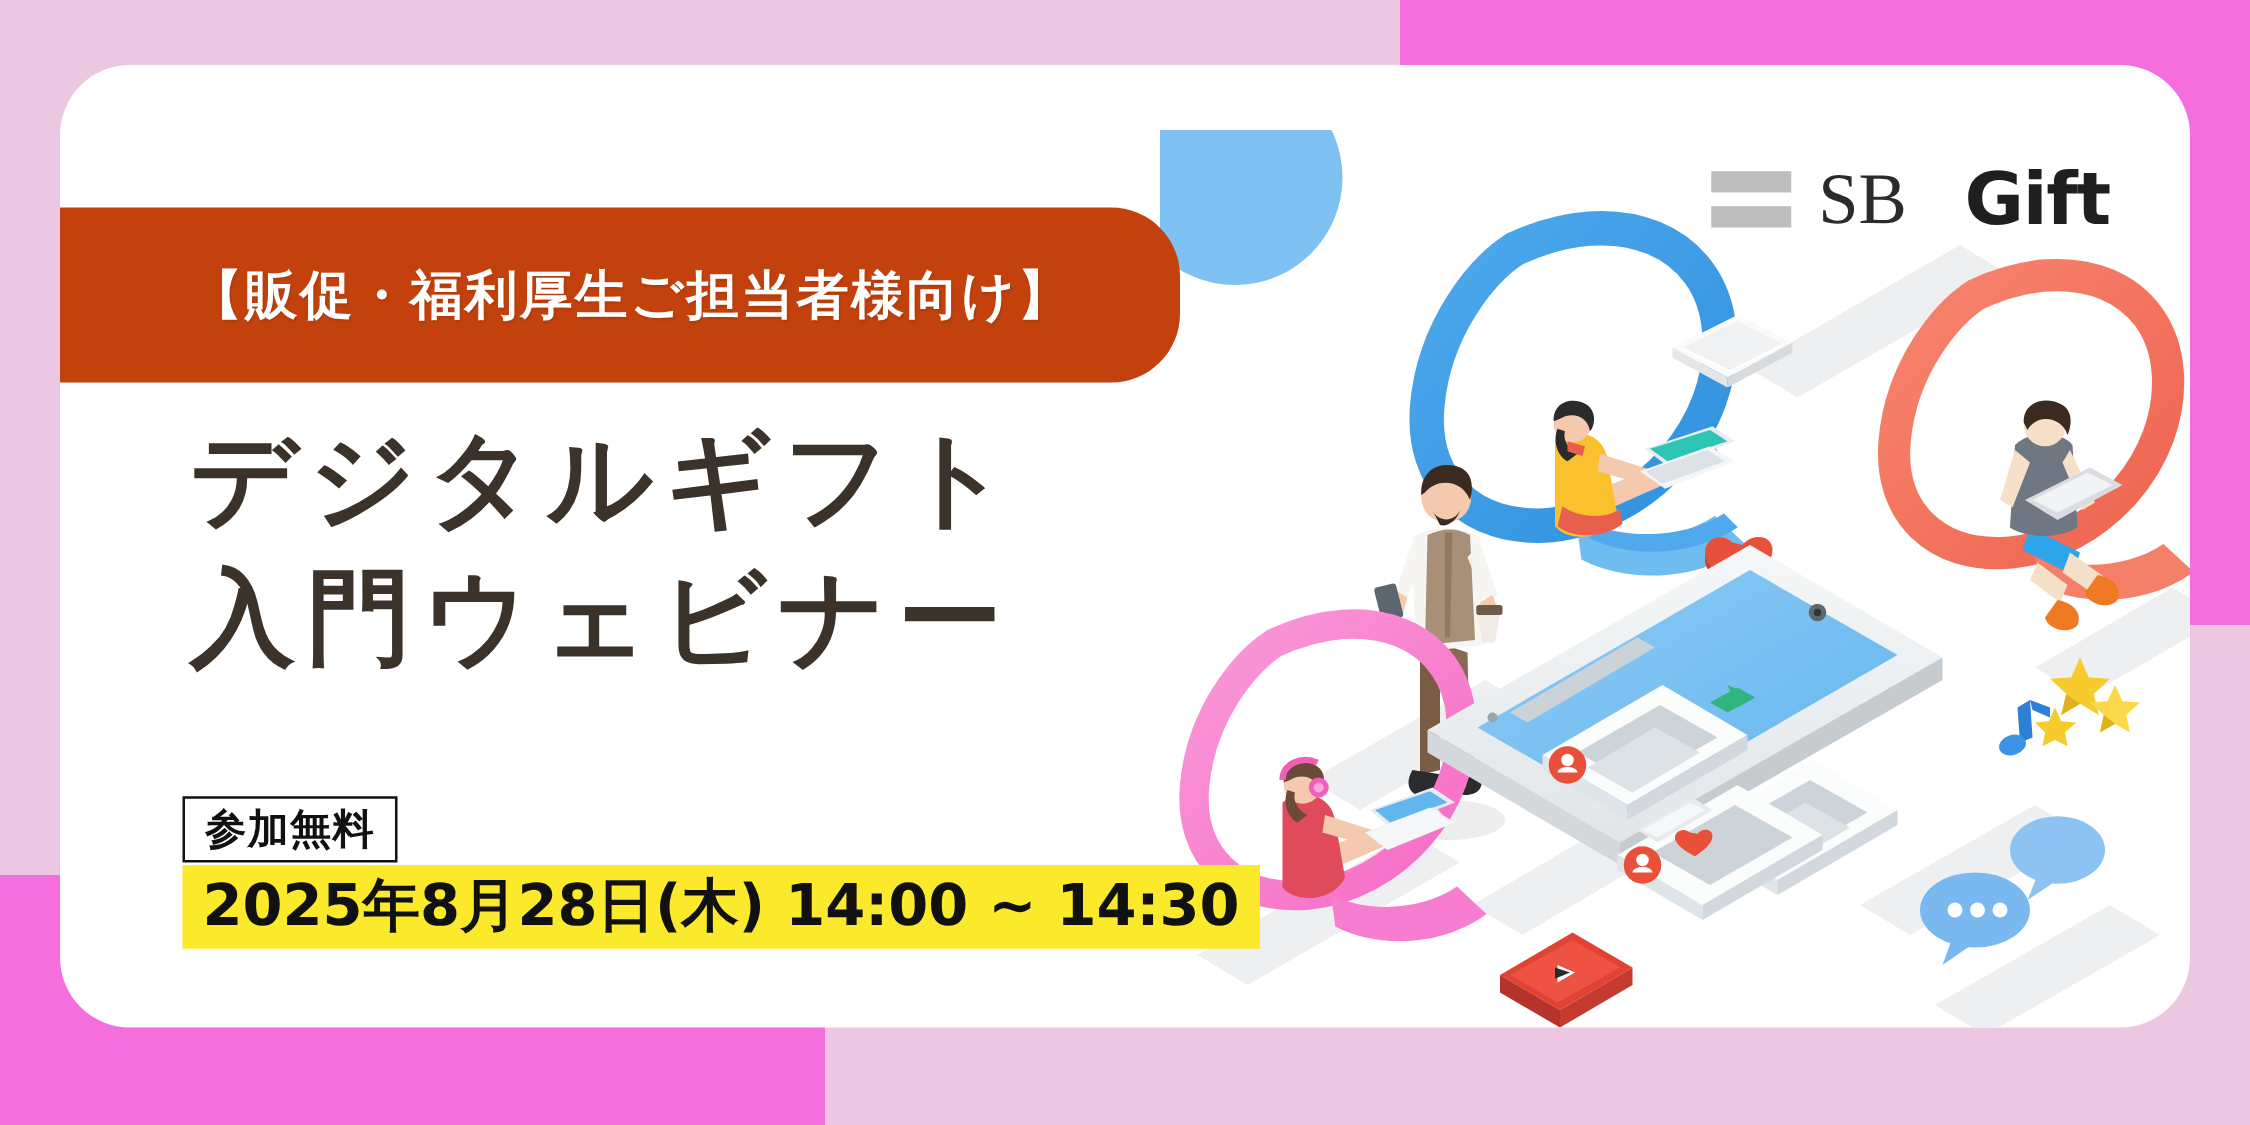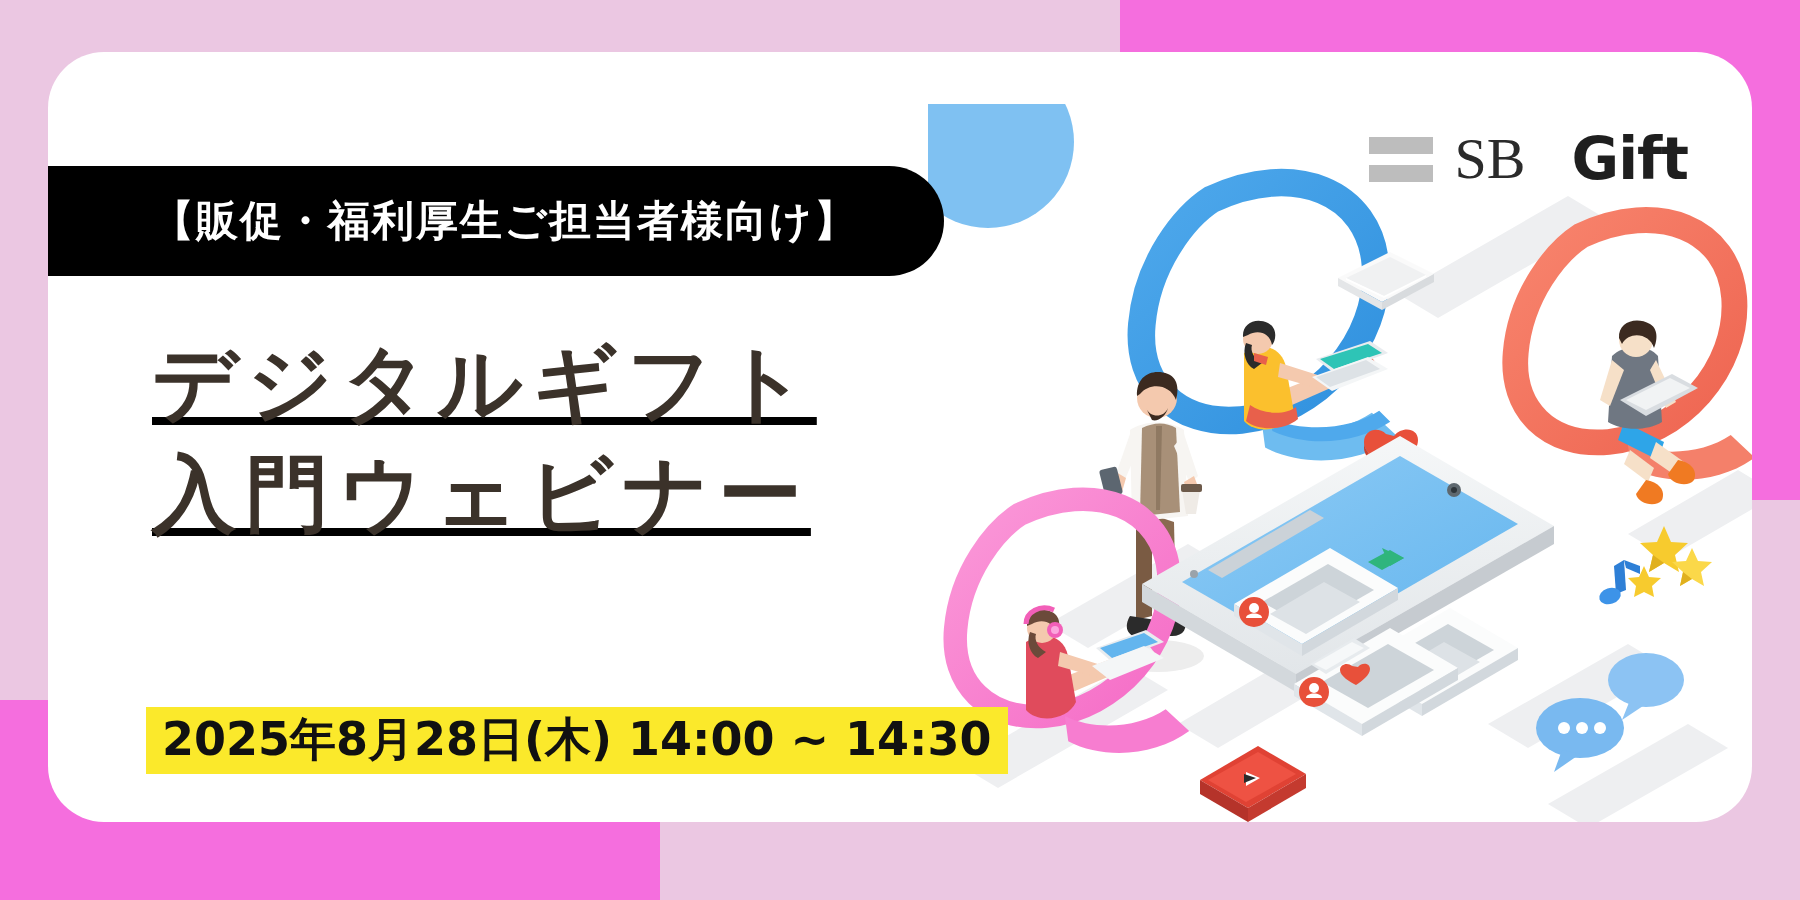--- a/index.html
+++ b/index.html
@@ -23,22 +23,22 @@
   }
 
   
   .card{
     position:absolute;left:48px;top:52px;width:1704px;height:770px;
     background:#ffffff;border-radius:56px;overflow:hidden;
   }
 
   
   .ribbon{
-    position:absolute;left:0px;top:114px;width:896px;height:110px;
-    background:#000000;
+    position:absolute;left:0px;top:114px;width:896px;height:140px;
+    background:#c2410c;
     border-top-right-radius:55px;border-bottom-right-radius:55px;
     display:flex;align-items:center;
     z-index:6;
   }
   .ribbon-text{
     color:#ffffff;font-size:42px;font-weight:700;letter-spacing:2px;
     margin-left:104px;
     font-family:"DejaVu Sans","Liberation Sans",sans-serif;
     text-shadow:1px 2px 2px rgba(0,0,0,.10);
     white-space:nowrap;
@@ -55,21 +55,21 @@
     font-size:58px;color:#2B2B2B;letter-spacing:0px;line-height:1;text-align:right;
   }
   .logo-gift{
     font-family:"DejaVu Sans","Liberation Sans",sans-serif;
     font-size:58px;font-weight:700;color:#1F1F1F;letter-spacing:-1px;line-height:1;
     margin-left:24px;
   }
 
   
   .headline{
-    position:absolute;left:104px;top:276px;z-index:6;text-decoration:underline;
+    position:absolute;left:104px;top:276px;z-index:6;
   }
   .headline .hl{
     display:block;
     color:#3B322A;
     font-size:84px;
     font-weight:700;
     letter-spacing:9px;
     line-height:1.32;
     font-family:"DejaVu Sans","Liberation Sans",sans-serif;
     white-space:nowrap;
@@ -87,21 +87,21 @@
     white-space:nowrap;
   }
   .online-text{
     color:#111111;font-size:40px;font-weight:700;letter-spacing:2px;
     font-family:"DejaVu Sans","Liberation Sans",sans-serif;
     white-space:nowrap;
   }
 
   
   .date-wrap{
-    position:absolute;left:98px;top:655px;z-index:6;
+    position:absolute;left:98px;top:640px;z-index:6;
   }
   .date-hl{
     display:inline-block;background:#FBE92B;color:#111111;
     font-size:46px;font-weight:700;letter-spacing:0px;
     padding:9px 16px 12px 16px;line-height:1;
     font-family:"DejaVu Sans","Liberation Sans",sans-serif;
     white-space:nowrap;
   }
 
   
@@ -404,20 +404,21 @@
       <span class="logo-sb">SB</span>
       <span class="logo-gift">Gift</span>
     </div>
 
     <div class="headline">
       <span class="hl">デジタルギフト</span>
       <span class="hl">入門ウェビナー</span>
     </div>
 
     <div class="meta-row">
+      <span class="free-badge">参加無料</span>
     </div>
 
     <div class="date-wrap">
       <span class="date-hl">2025年8月28日(木) 14:00 ~ 14:30</span>
     </div>
 
   </div>
 </div>
 
 </body></html>

